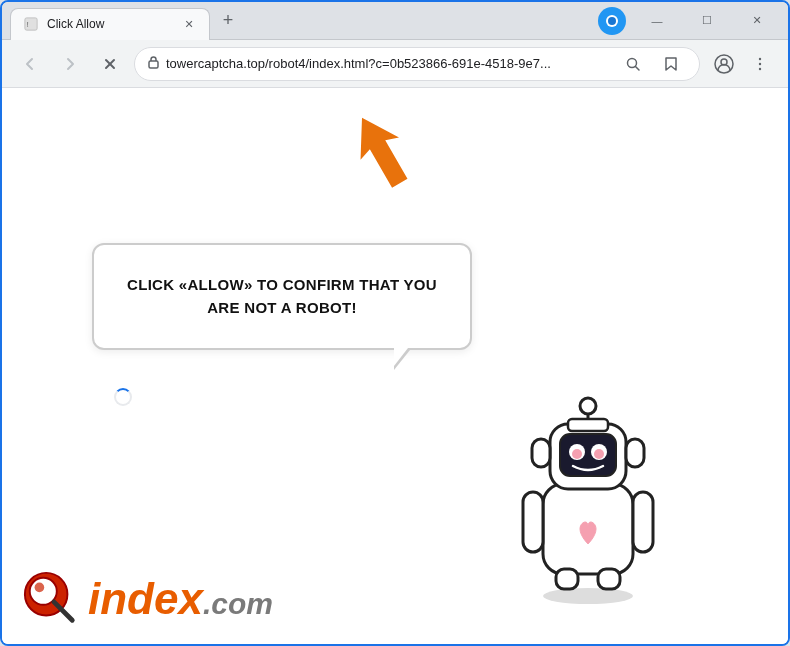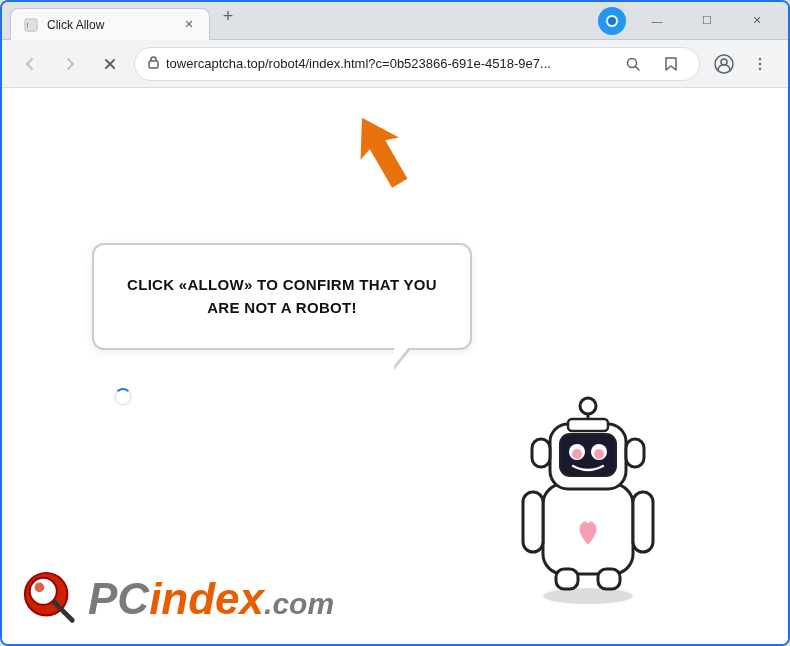--- a/index.html
+++ b/index.html
@@ -29,21 +29,21 @@
       height: 38px;
       display: flex;
       align-items: center;
       padding: 0 8px;
       gap: 0;
       border-bottom: 1px solid #c4c7cc;
     }
 
     .tab-area {
       display: flex;
-      align-items: flex-start;
+      align-items: center;
       flex: 1;
       height: 100%;
     }
 
     .tab {
       background: #f8f9fa;
       border-radius: 8px 8px 0 0;
       height: 32px;
       display: flex;
       align-items: center;
@@ -491,20 +491,19 @@
 
     <div class="pcrisk-logo">
 
       <svg class="pcrisk-magnifier" viewBox="0 0 60 60" xmlns="http://www.w3.org/2000/svg" width="58" height="58">
         <circle cx="25" cy="25" r="22" fill="#cc2200" stroke="#990000" stroke-width="2"></circle>
         <circle cx="22" cy="22" r="14" fill="white" stroke="#990000" stroke-width="2"></circle>
         <circle cx="18" cy="18" r="5" fill="#cc2200" opacity="0.7"></circle>
         <line x1="33" y1="33" x2="52" y2="52" stroke="#333" stroke-width="5" stroke-linecap="round"></line>
       </svg>
       <div class="pcrisk-text">
-        <span class="pc-text">PC</span>
           <span class="risk-text">index</span>
           <span class="dot-com">.com</span>
       </div>
     </div>
 
   </div>
 </div>
 
 </body></html>

